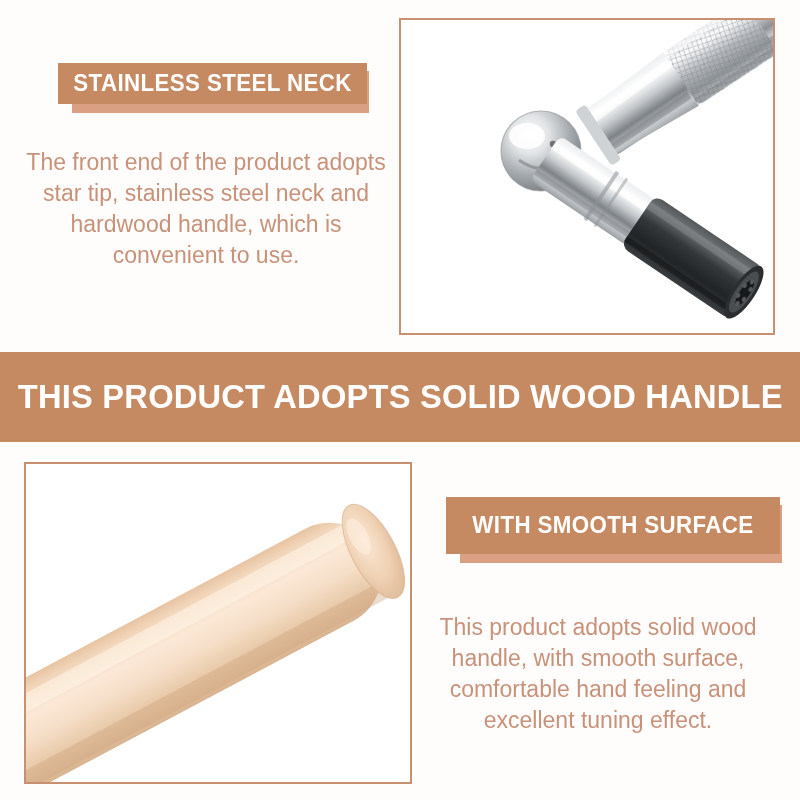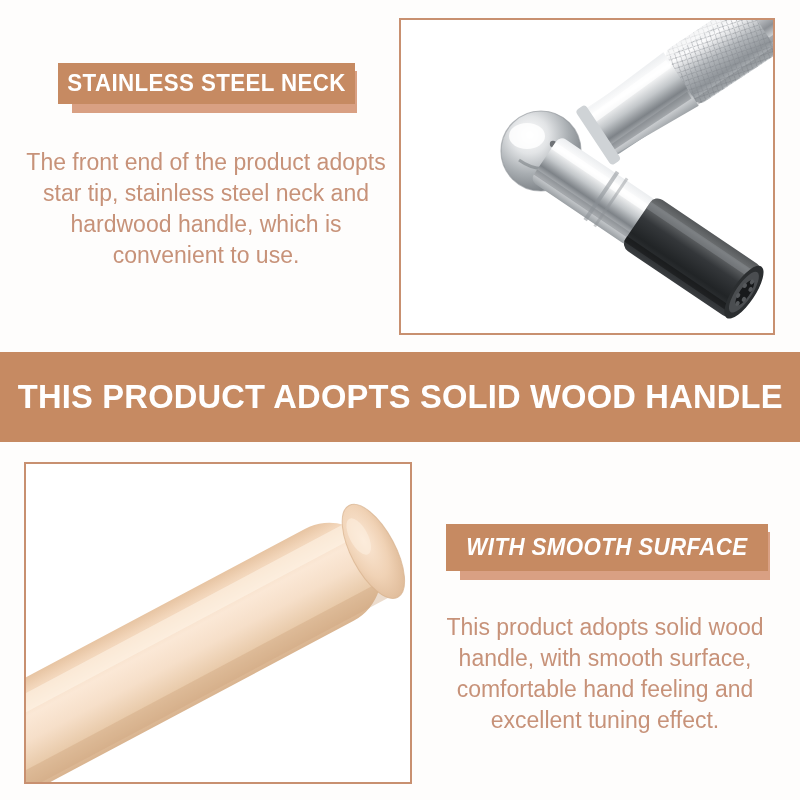--- a/index.html
+++ b/index.html
@@ -14,20 +14,21 @@
     position: relative;
     width: 800px;
     height: 800px;
     background: #fefdfc;
     overflow: hidden;
   }
 
   
   .badge-wrap {
     position: absolute;
+    padding-left: 12px;
   }
   .badge-ribbon {
     position: absolute;
     left: 14px;
     top: 8px;
     right: -2px;
     bottom: -9px;
     background: #d9a083;
   }
   .badge-box {
@@ -44,32 +45,32 @@
   .badge-text {
     color: #ffffff;
     font-weight: bold;
     font-size: 23px;
     letter-spacing: 0.4px;
     white-space: nowrap;
     transform: scaleX(0.97);
   }
 
   #badge-1 { left: 58px;  top: 63px;  width: 297px; height: 41px; }
-  #badge-2 { left: 446px; top: 524px; width: 322px; height: 47px; font-style: italic; }
+  #badge-2 { left: 446px; top: 497px; width: 322px; height: 57px; }
 
   
   .body-copy {
     position: absolute;
     color: #c79279;
     font-size: 23px;
     line-height: 31px;
     text-align: center;
   }
   #copy-1 { left: 22px;  top: 147px; width: 368px; }
-  #copy-2 { left: 412px; top: 612px; width: 372px; padding-left: 7px; }
+  #copy-2 { left: 412px; top: 612px; width: 372px; }
 
   
   #banner {
     position: absolute;
     left: 0;
     top: 352px;
     width: 800px;
     height: 90px;
     background: #c68a62;
     display: flex;

